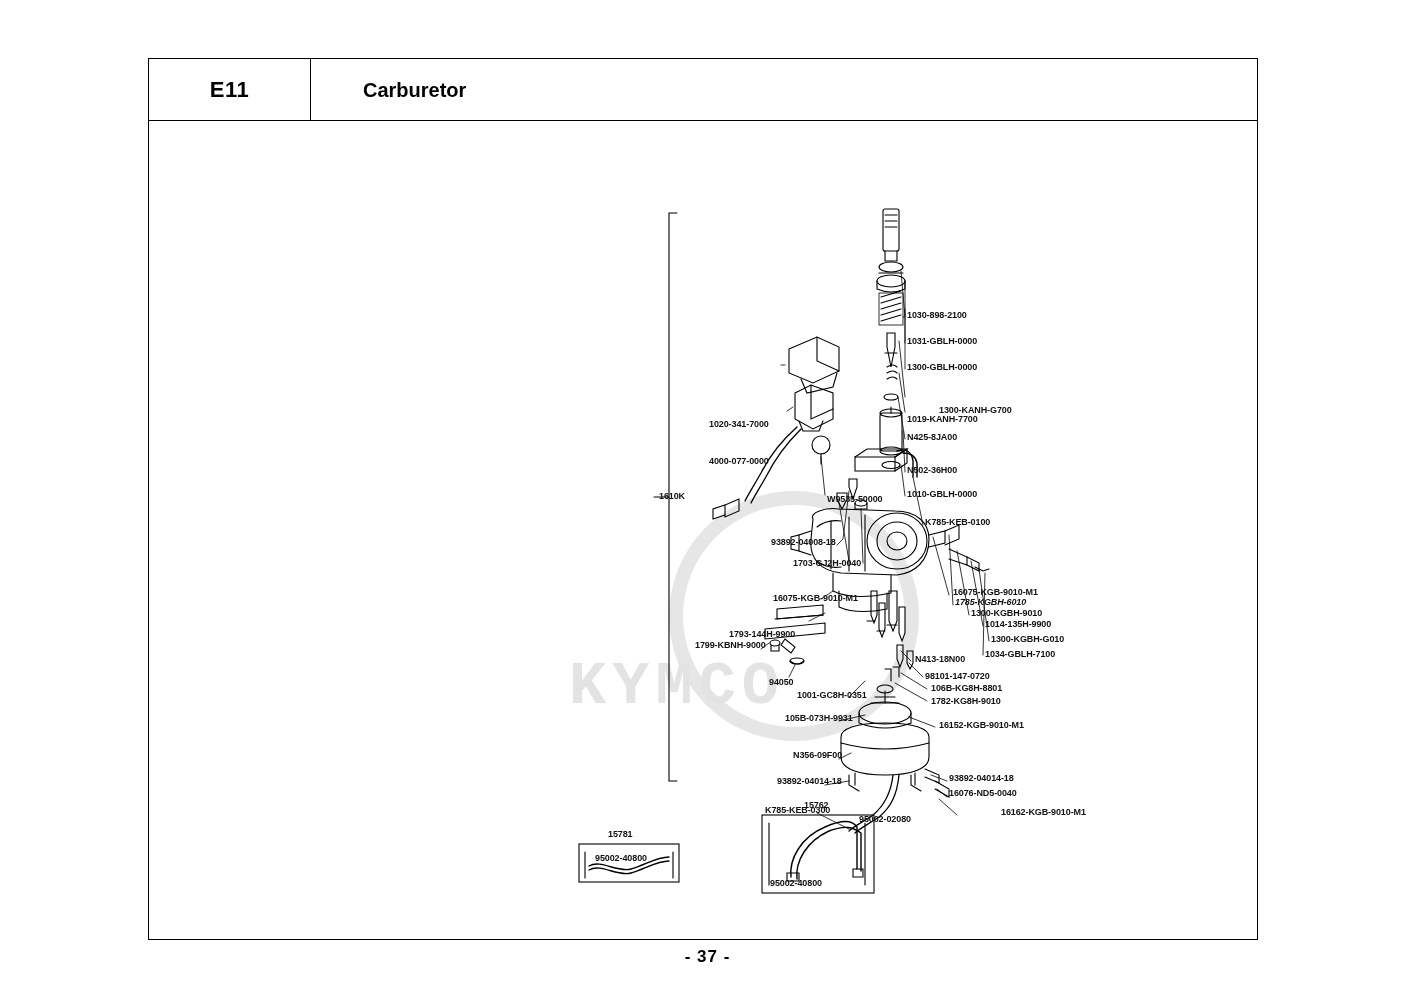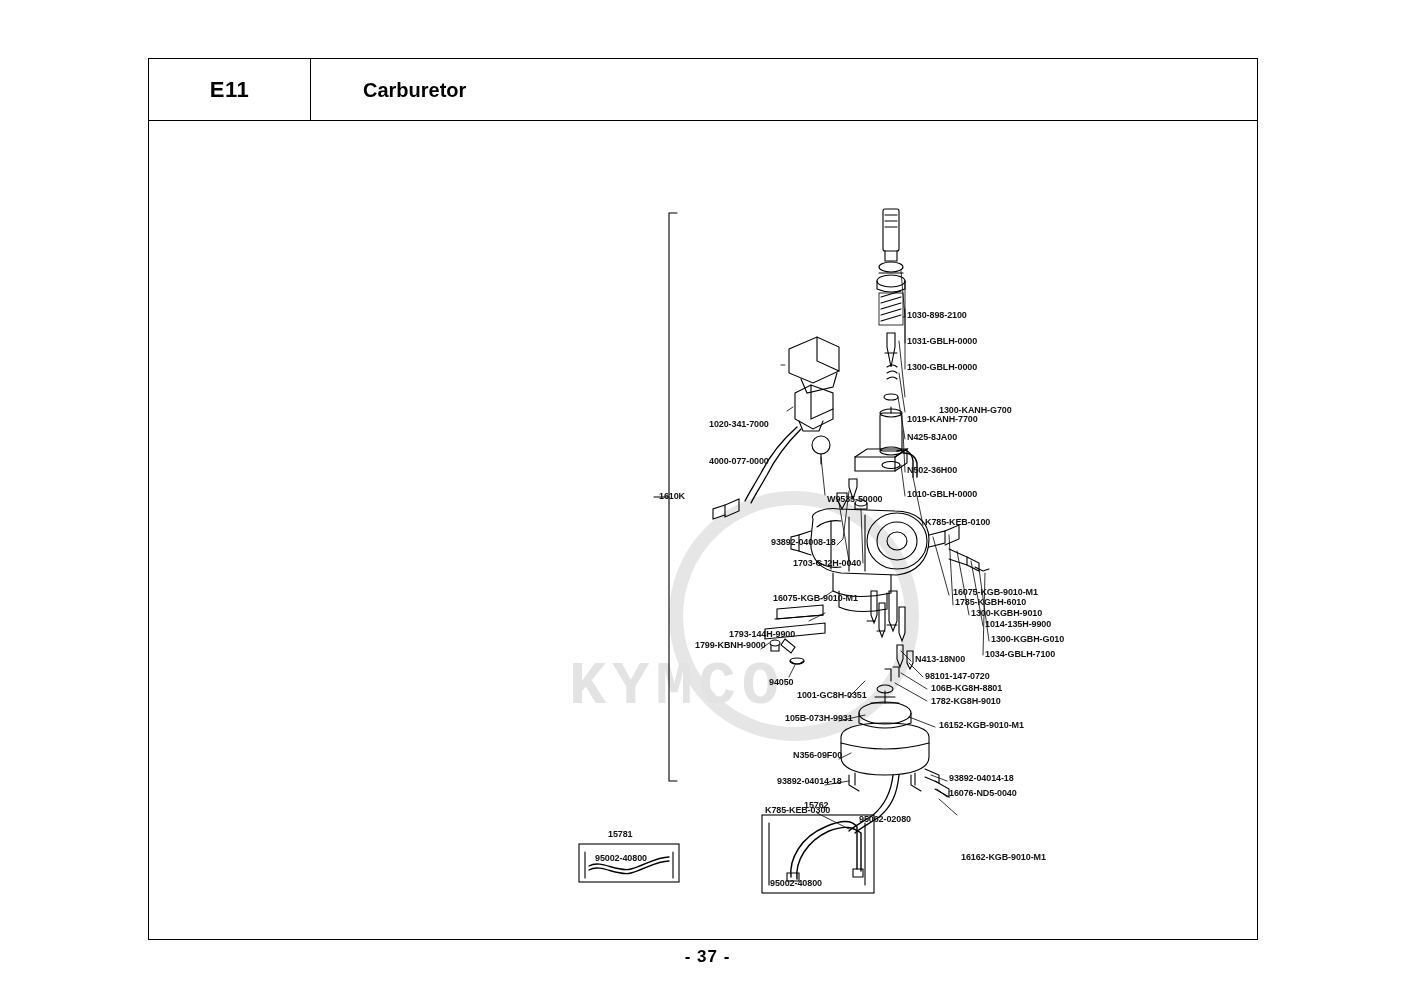--- a/index.html
+++ b/index.html
@@ -296,21 +296,21 @@
     <div class="lbl" style="left:758px;  top:368px;">1010-GBLH-0000</div>
     <div class="lbl" style="left:776px;  top:396px;">K785-KEB-0100</div>
 
     <div class="lbl" style="left:560px;  top:298px;">1020-341-7000</div>
     <div class="lbl" style="left:560px;  top:335px;">4000-077-0000</div>
     <div class="lbl" style="left:678px;  top:373px;">W9535-50000</div>
     <div class="lbl" style="left:622px;  top:416px;">93892-04008-18</div>
     <div class="lbl" style="left:644px;  top:437px;">1703-GJ2H-0040</div>
 
     <div class="lbl" style="left:804px;  top:466px;">16075-KGB-9010-M1</div>
-    <div class="lbl" style="left:806px;  top:476px;">1785-KGBH-6010</div>
+    <div class="lbl" style="left:806px;  top:476px;font-style:italic;">1785-KGBH-6010</div>
     <div class="lbl" style="left:822px;  top:487px;">1300-KGBH-9010</div>
     <div class="lbl" style="left:836px;  top:498px;">1014-135H-9900</div>
     <div class="lbl" style="left:842px;  top:513px;">1300-KGBH-G010</div>
     <div class="lbl" style="left:836px;  top:528px;">1034-GBLH-7100</div>
 
     <div class="lbl" style="left:624px;  top:472px;">16075-KGB-9010-M1</div>
     <div class="lbl" style="left:580px;  top:492px;margin-top:16px;">1793-144H-9900</div>
     <div class="lbl" style="left:546px;  top:519px;">1799-KBNH-9000</div>
     <div class="lbl" style="left:620px;  top:556px;">94050</div>
     <div class="lbl" style="left:648px;  top:569px;">1001-GC8H-0351</div>
@@ -321,21 +321,21 @@
     <div class="lbl" style="left:782px;  top:575px;">1782-KG8H-9010</div>
 
     <div class="lbl" style="left:636px;  top:592px;">105B-073H-9931</div>
     <div class="lbl" style="left:790px;  top:599px;">16152-KGB-9010-M1</div>
     <div class="lbl" style="left:644px;  top:629px;">N356-09F00</div>
     <div class="lbl" style="left:628px;  top:655px;">93892-04014-18</div>
     <div class="lbl" style="left:800px;  top:652px;">93892-04014-18</div>
     <div class="lbl" style="left:800px;  top:667px;">16076-ND5-0040</div>
     <div class="lbl" style="left:616px;  top:684px;">K785-KEB-0300</div>
     <div class="lbl" style="left:710px;  top:693px;">95002-02080</div>
-    <div class="lbl" style="left:812px;  top:686px;margin-top:45px;">16162-KGB-9010-M1</div>
+    <div class="lbl" style="left:852px;  top:686px;">16162-KGB-9010-M1</div>
 
     <div class="lbl" style="left:459px; top:708px;">15781</div>
     <div class="lbl" style="left:446px; top:732px;">95002-40800</div>
 
     <div class="lbl" style="left:655px; top:679px;">15762</div>
     <div class="lbl" style="left:621px; top:757px;">95002-40800</div>
 
   </div>
 </div>
 

